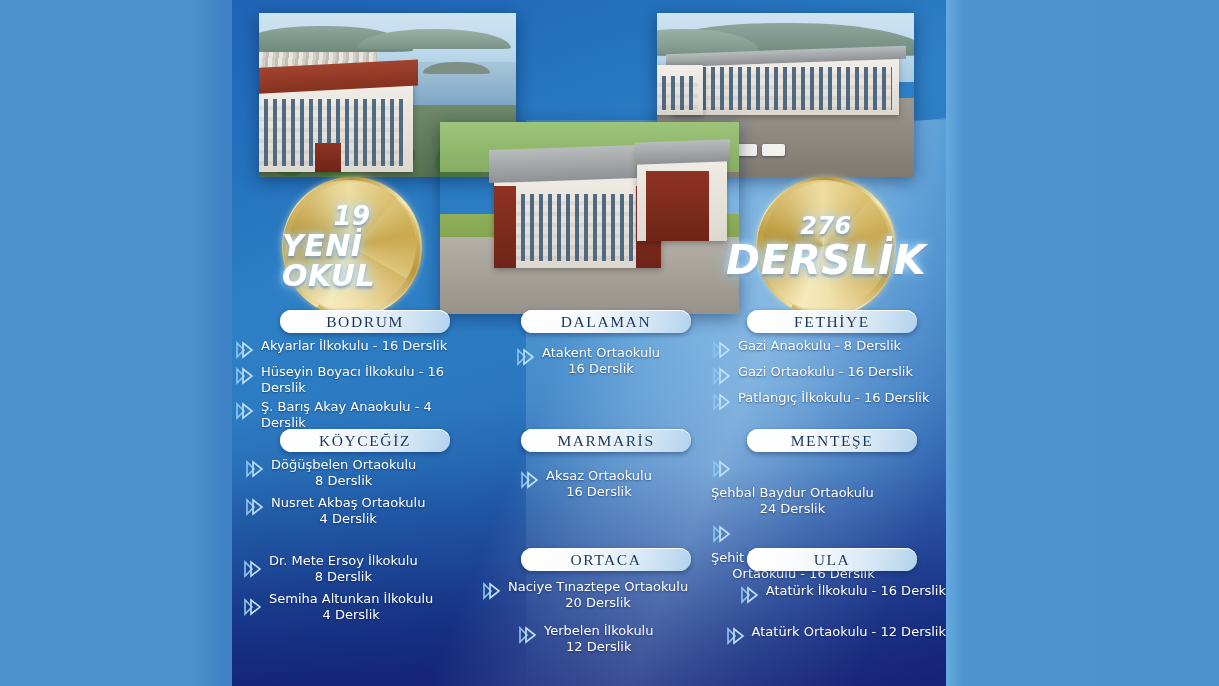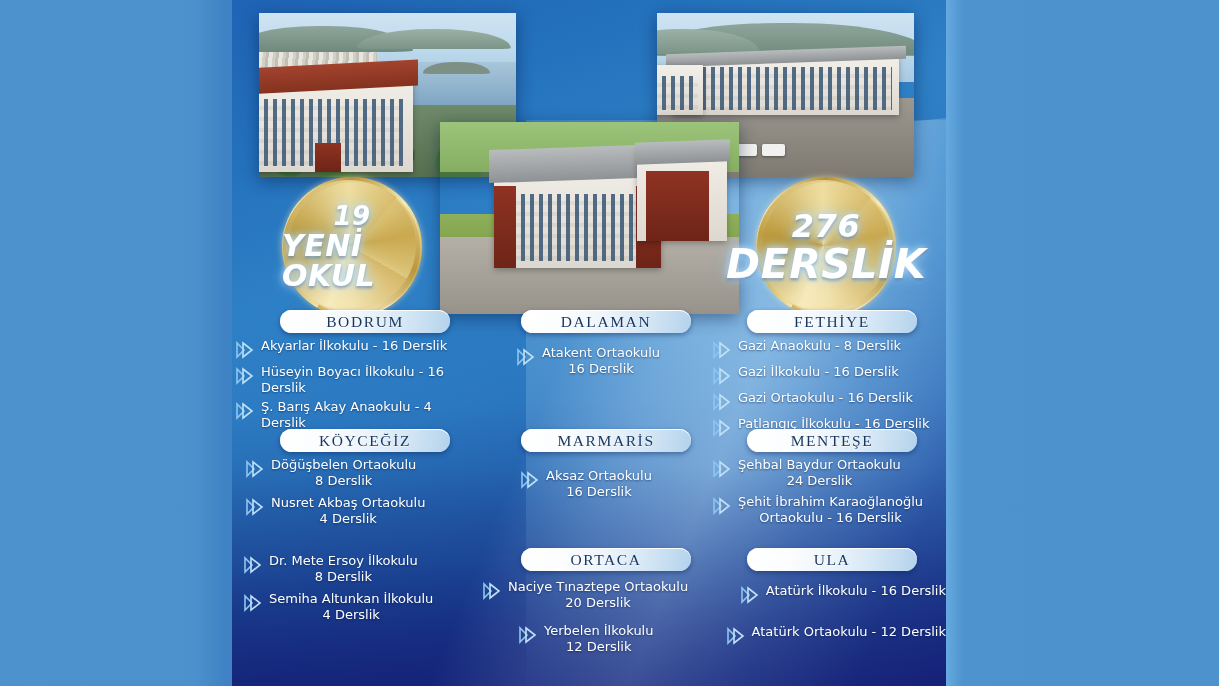--- a/index.html
+++ b/index.html
@@ -204,21 +204,21 @@
     font-style: italic;
     letter-spacing: .5px;
     line-height: 1.0;
     text-shadow:
       0 0 6px rgba(190,225,255,0.95),
       0 0 14px rgba(150,205,250,0.75),
       0 2px 3px rgba(10,35,90,0.55);
   }
   .badge .line-a { font-size: 26px; }
   .badge .line-b { font-size: 30px; margin-top: 2px; }
-  .badge-rooms .line-a { font-size: 32px; }
+  .badge-rooms .line-a { font-size: 24px; }
   .badge-rooms .line-b { font-size: 41px; }
 
   
   #grid {
     position: absolute;
     left: 0; top: 310px;
     width: 840px; height: 376px;
     display: grid;
     grid-template-columns: 245px 228px 241px;
     grid-template-rows: 119px 119px 138px;
@@ -285,23 +285,23 @@
   .col2.r2 ul.items { margin-left: 42px; }
   .col3.r2 ul.items { margin-left: 6px; }
 
   .col1.r3 ul.items { margin-left: 10px; }
   .col2.r3 ul.items { margin-left: 4px; }
   .col3.r3 ul.items { margin-left: 4px; }
 
   .col2.r3 li:nth-child(2) { margin-left: 36px; }
   .col3.r3 li { margin-bottom: 18px; justify-content: flex-end; }
   .col3.r3 ul.items { margin-top: 12px; }
-  .col3.r2 li { margin-bottom: 5px; }
+  .col3.r2 li { margin-bottom: 5px; flex-direction: column; }
   .col1.r2 li { margin-bottom: 6px; }
-  .col1.r3 li { margin-bottom: 6px; }
+  .col1.r3 li { margin-bottom: 6px; align-items: center; }
   .col2.r3 li { margin-bottom: 12px; }
   .col2.r3 ul.items { margin-top: 8px; }
   .col2 ul.items { margin-top: 12px; }
   .col2.r2 ul.items { margin-top: 16px; }
 </style>
 </head>
 <body>
 
 <div id="canvas">
 
@@ -446,29 +446,20 @@
               </span>
             <span class="itxt">Gazi Anaokulu - 8 Derslik</span>
           </li>
           <li>
             <span class="chev">
                 <svg width="22" height="22" viewBox="0 0 22 22">
                   <path d="M3 4 L3 18 L10 11 Z" fill="none" stroke="#8ec6ef" stroke-width="1.6"></path>
                   <path d="M9 4 L9 18 L18 11 Z" fill="none" stroke="#bfe0f7" stroke-width="1.6"></path>
                 </svg>
               </span>
-            <span class="itxt">Gazi İlkokulu - 16 Derslik</span>
-          </li>
-          <li>
-            <span class="chev">
-                <svg width="22" height="22" viewBox="0 0 22 22">
-                  <path d="M3 4 L3 18 L10 11 Z" fill="none" stroke="#8ec6ef" stroke-width="1.6"></path>
-                  <path d="M9 4 L9 18 L18 11 Z" fill="none" stroke="#bfe0f7" stroke-width="1.6"></path>
-                </svg>
-              </span>
             <span class="itxt">Gazi Ortaokulu - 16 Derslik</span>
           </li>
           <li>
             <span class="chev">
                 <svg width="22" height="22" viewBox="0 0 22 22">
                   <path d="M3 4 L3 18 L10 11 Z" fill="none" stroke="#8ec6ef" stroke-width="1.6"></path>
                   <path d="M9 4 L9 18 L18 11 Z" fill="none" stroke="#bfe0f7" stroke-width="1.6"></path>
                 </svg>
               </span>
             <span class="itxt">Patlangıç İlkokulu - 16 Derslik</span>

